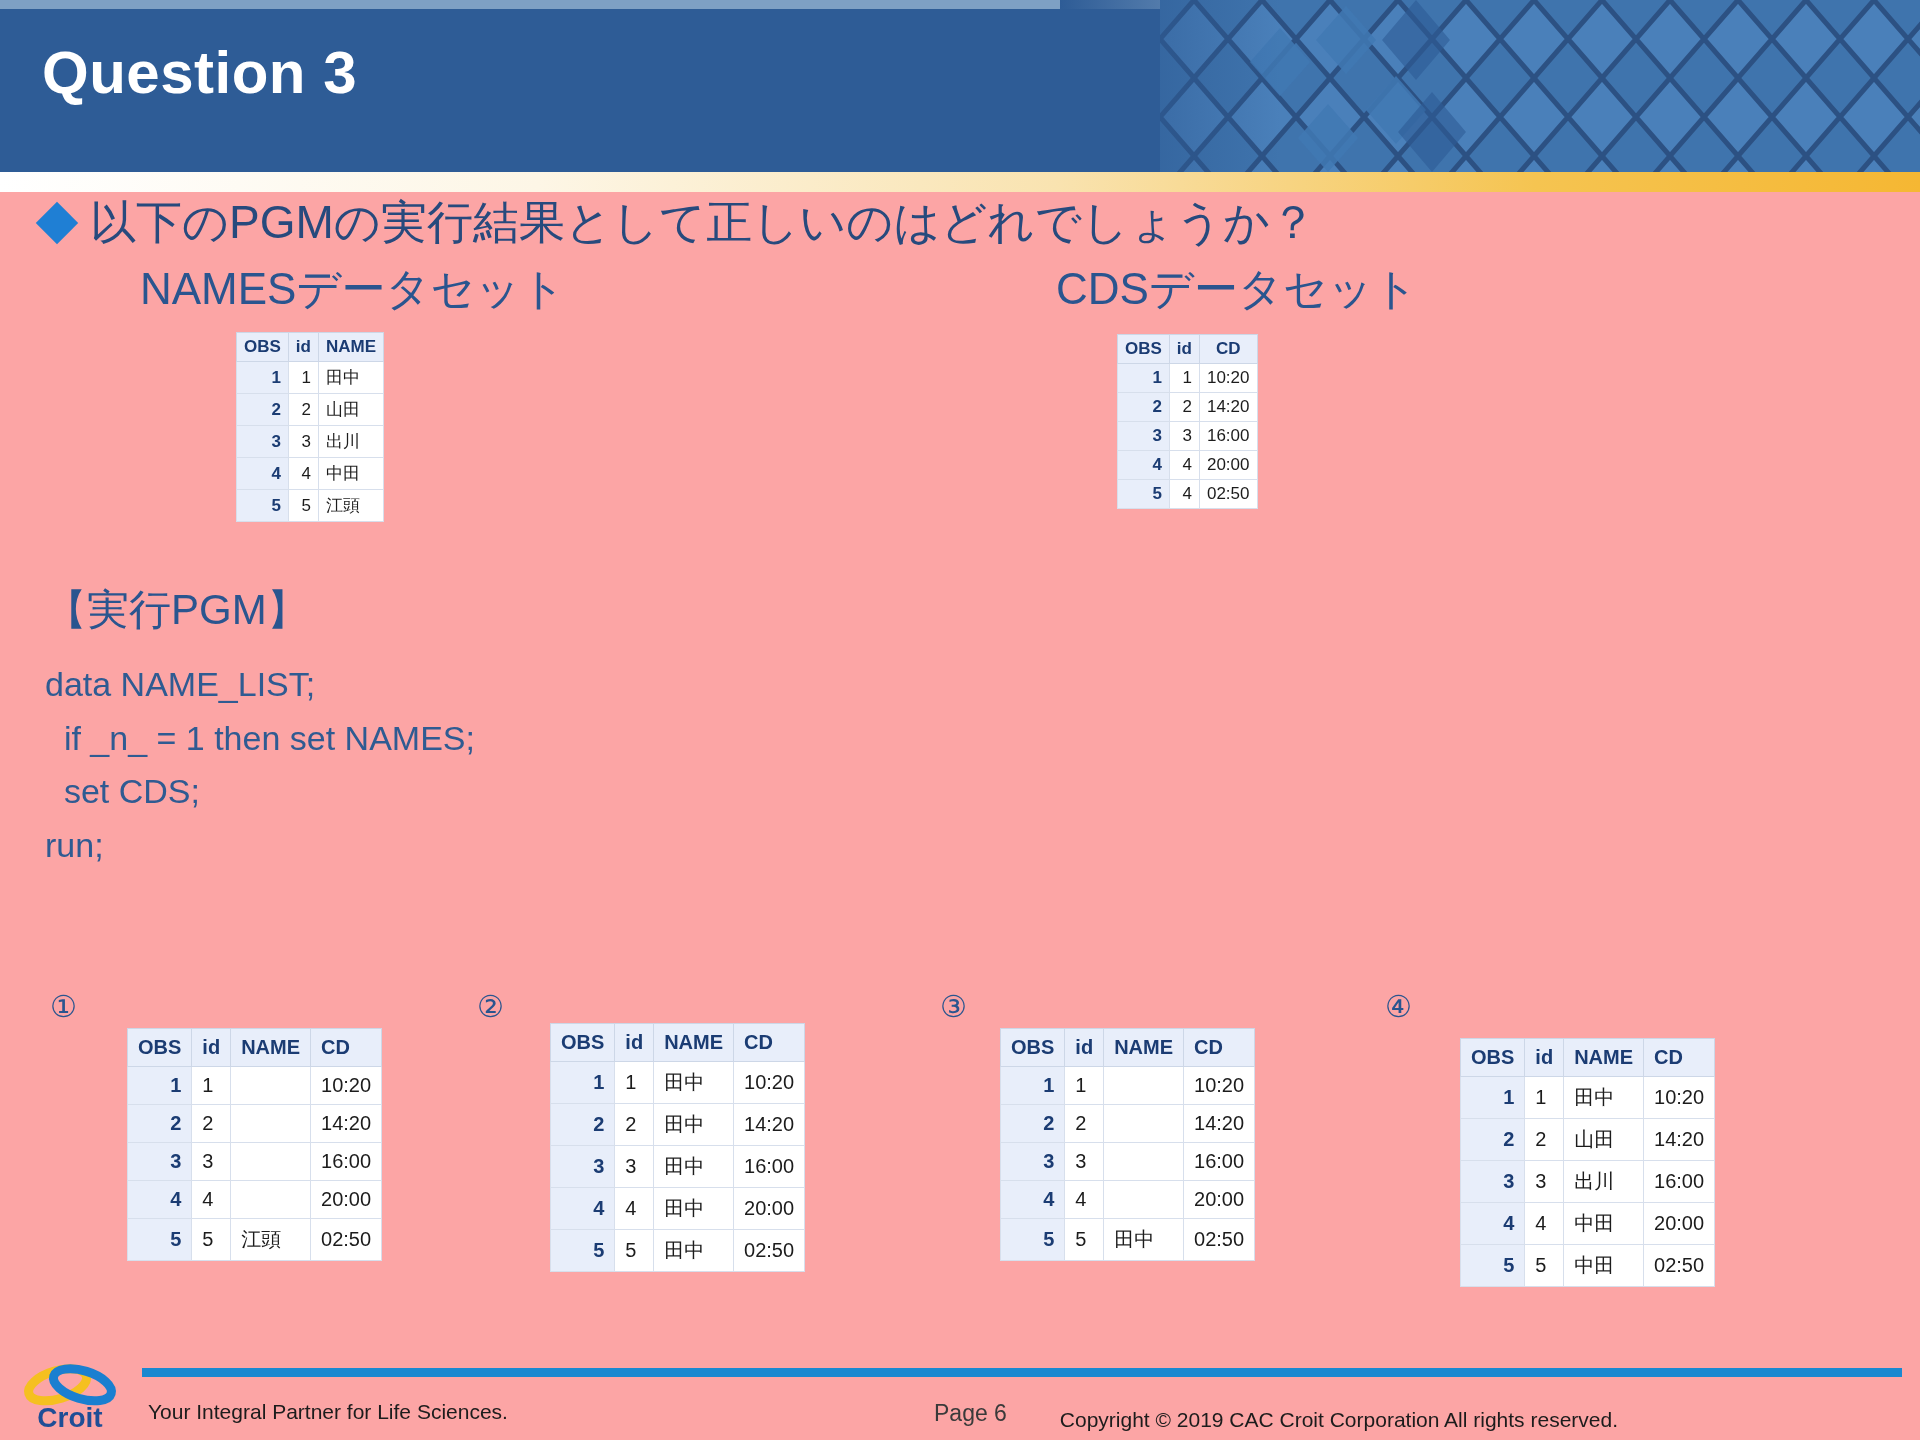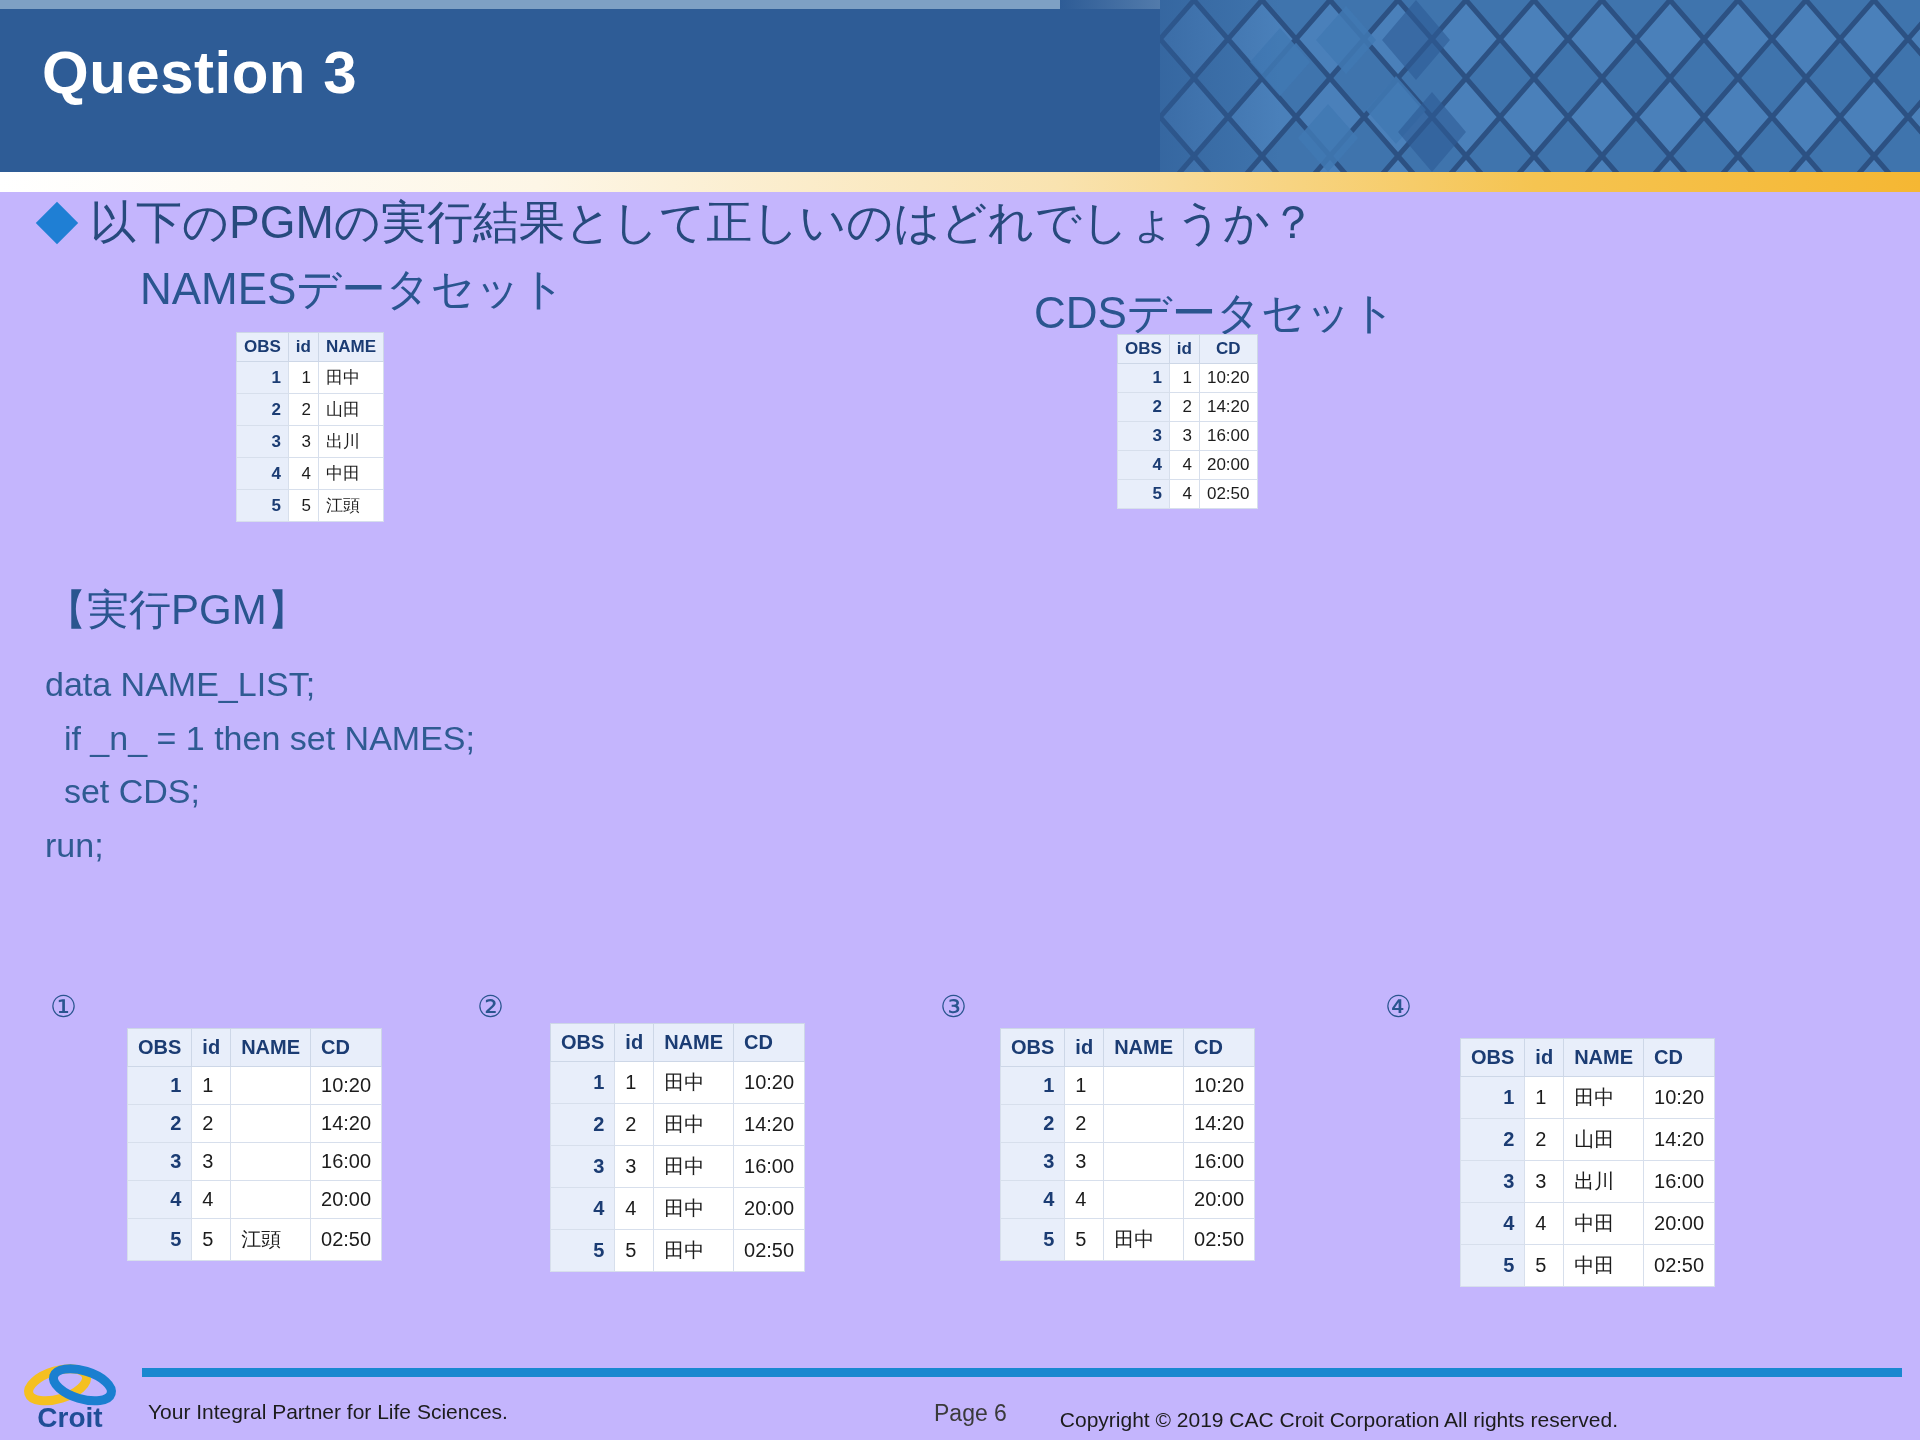--- a/index.html
+++ b/index.html
@@ -9,21 +9,21 @@
     height: 1440px;
     overflow: hidden;
     background: #ffffff;
     font-family: "Liberation Sans", "DejaVu Sans", sans-serif;
   }
 
   .slide {
     position: relative;
     width: 1920px;
     height: 1440px;
-    background: #c4b5fd;
+    background: #fca5a5;
   }
 
   
   .header {
     position: absolute;
     top: 0; left: 0;
     width: 1920px;
     height: 172px;
     background: #2e5c96;
     overflow: hidden;
@@ -94,21 +94,21 @@
     white-space: nowrap;
   }
 
   .ds-label {
     position: absolute;
     font-size: 44px;
     color: #2a558f;
     white-space: nowrap;
   }
   .ds-label.names { left: 140px; top: 68px; }
-  .ds-label.cds   { left: 1034px; top: 68px; margin-top: 24px; }
+  .ds-label.cds   { left: 1056px; top: 68px; }
 
   
   .sas-table {
     position: absolute;
     border-collapse: collapse;
     background: #ffffff;
     font-family: "Liberation Sans", "DejaVu Sans", sans-serif;
     border: 1px solid #c9d3e4;
   }
   .sas-table th {

